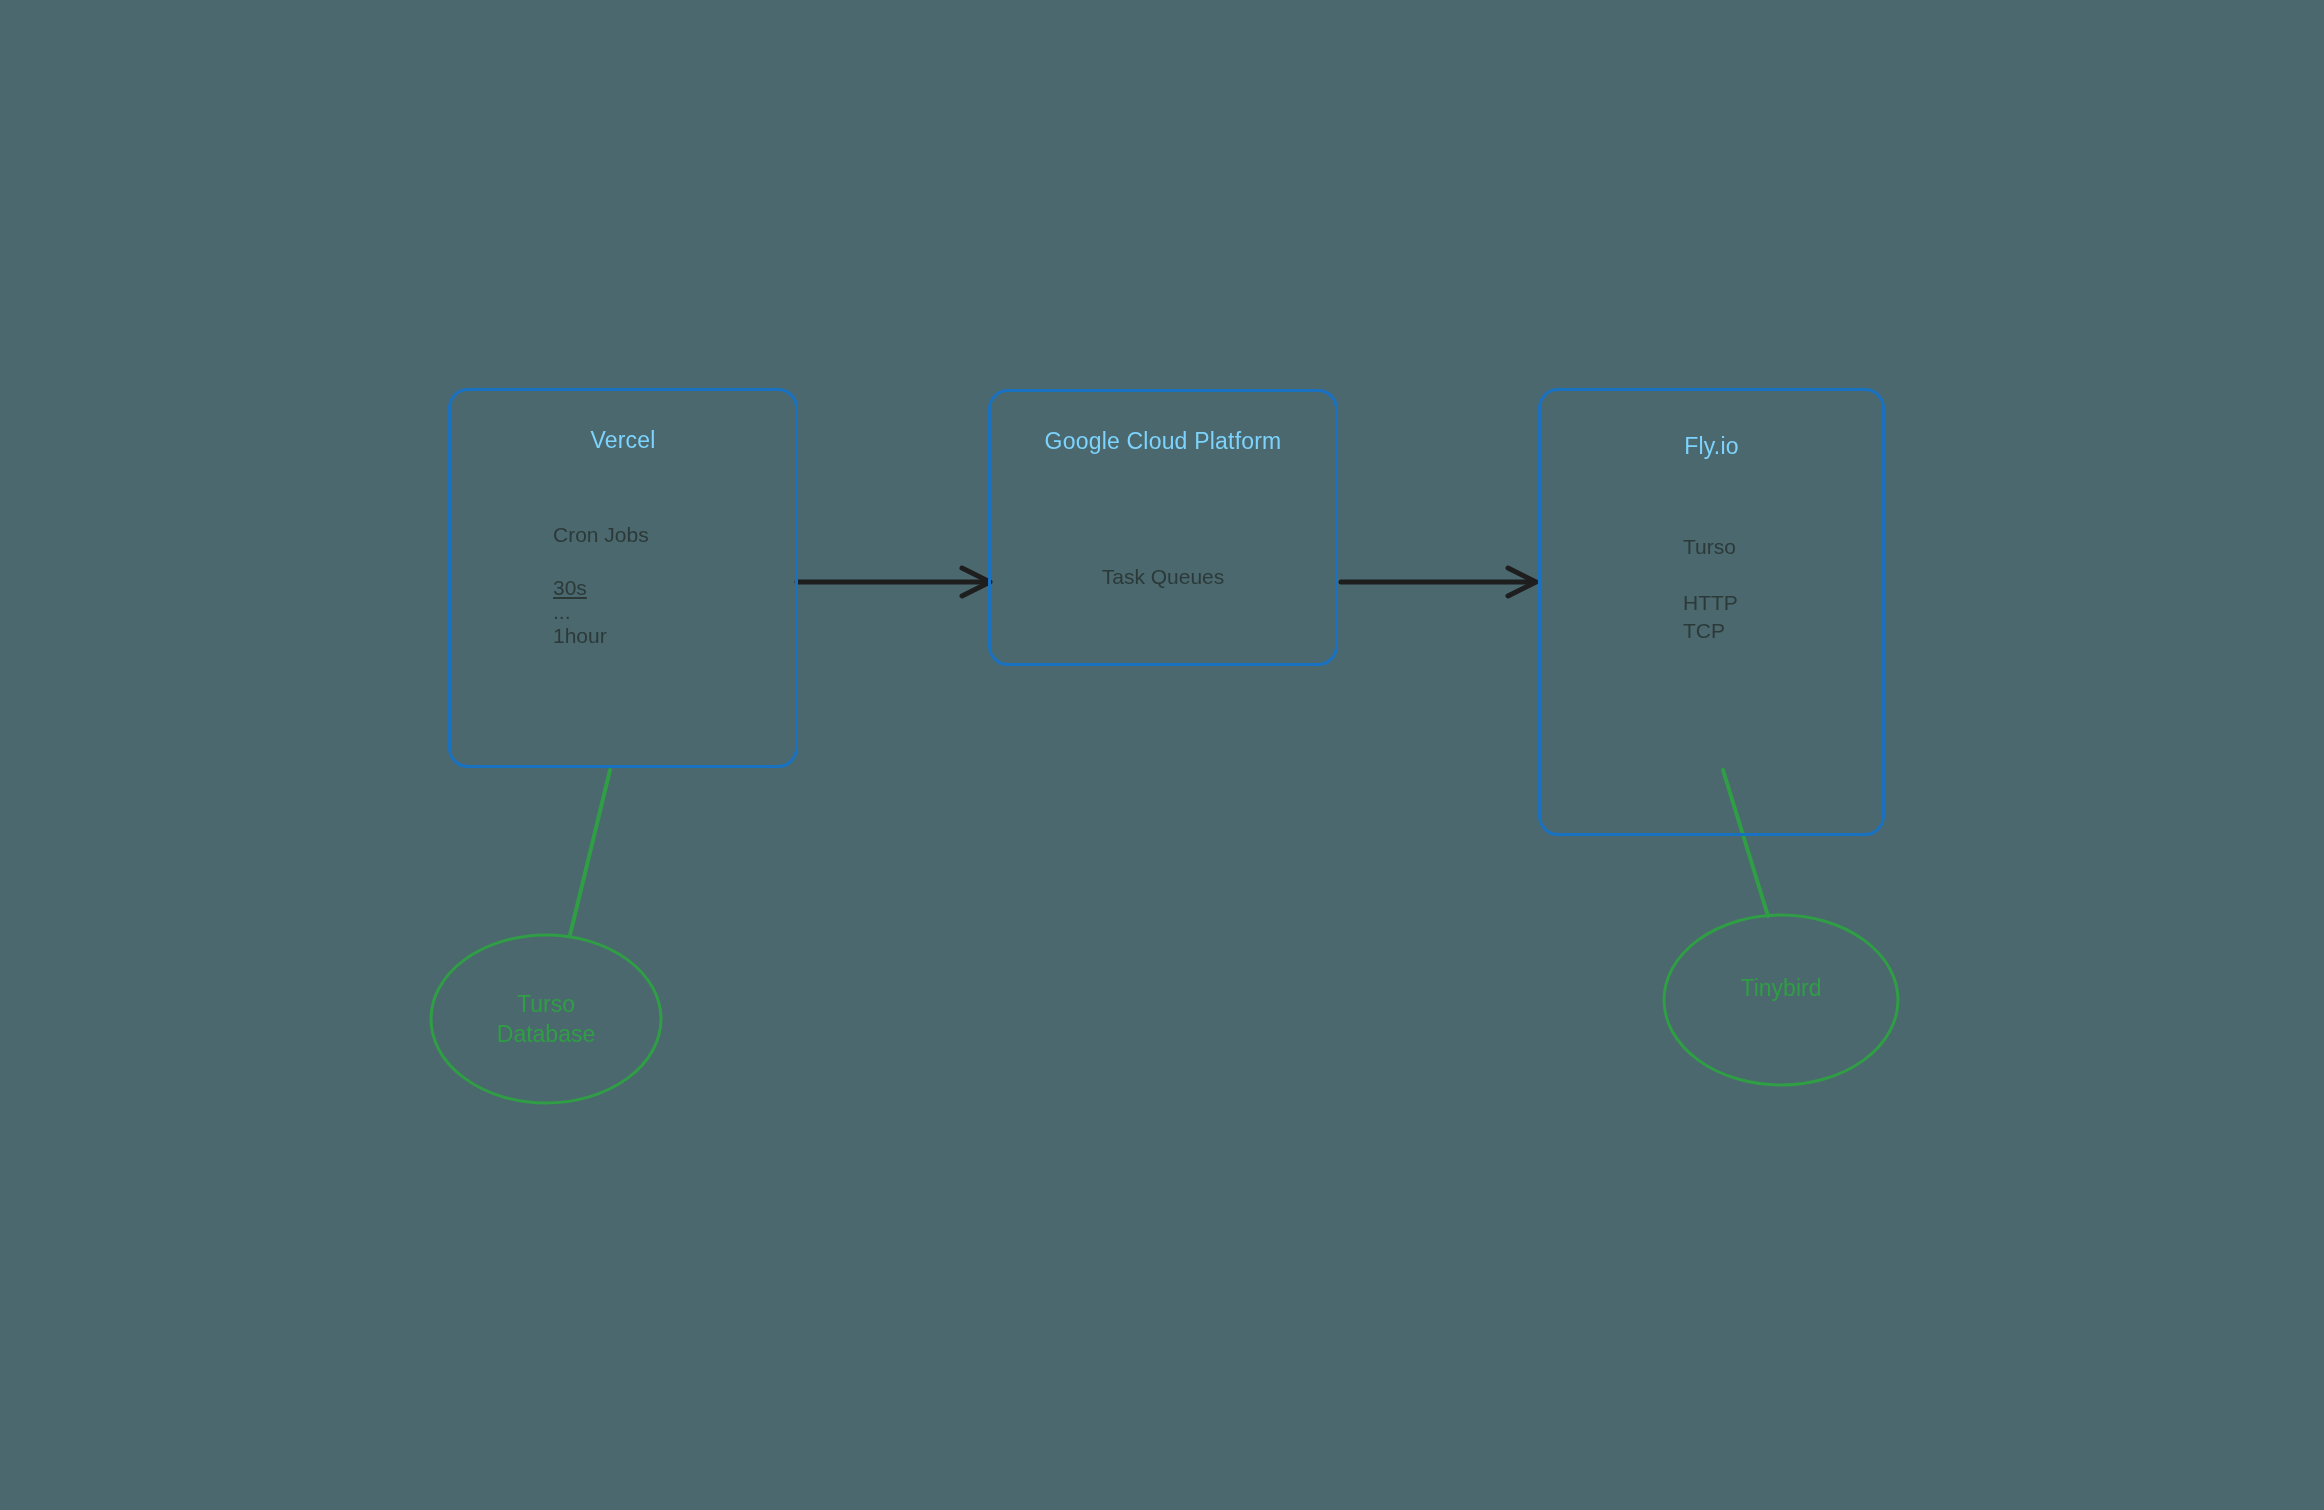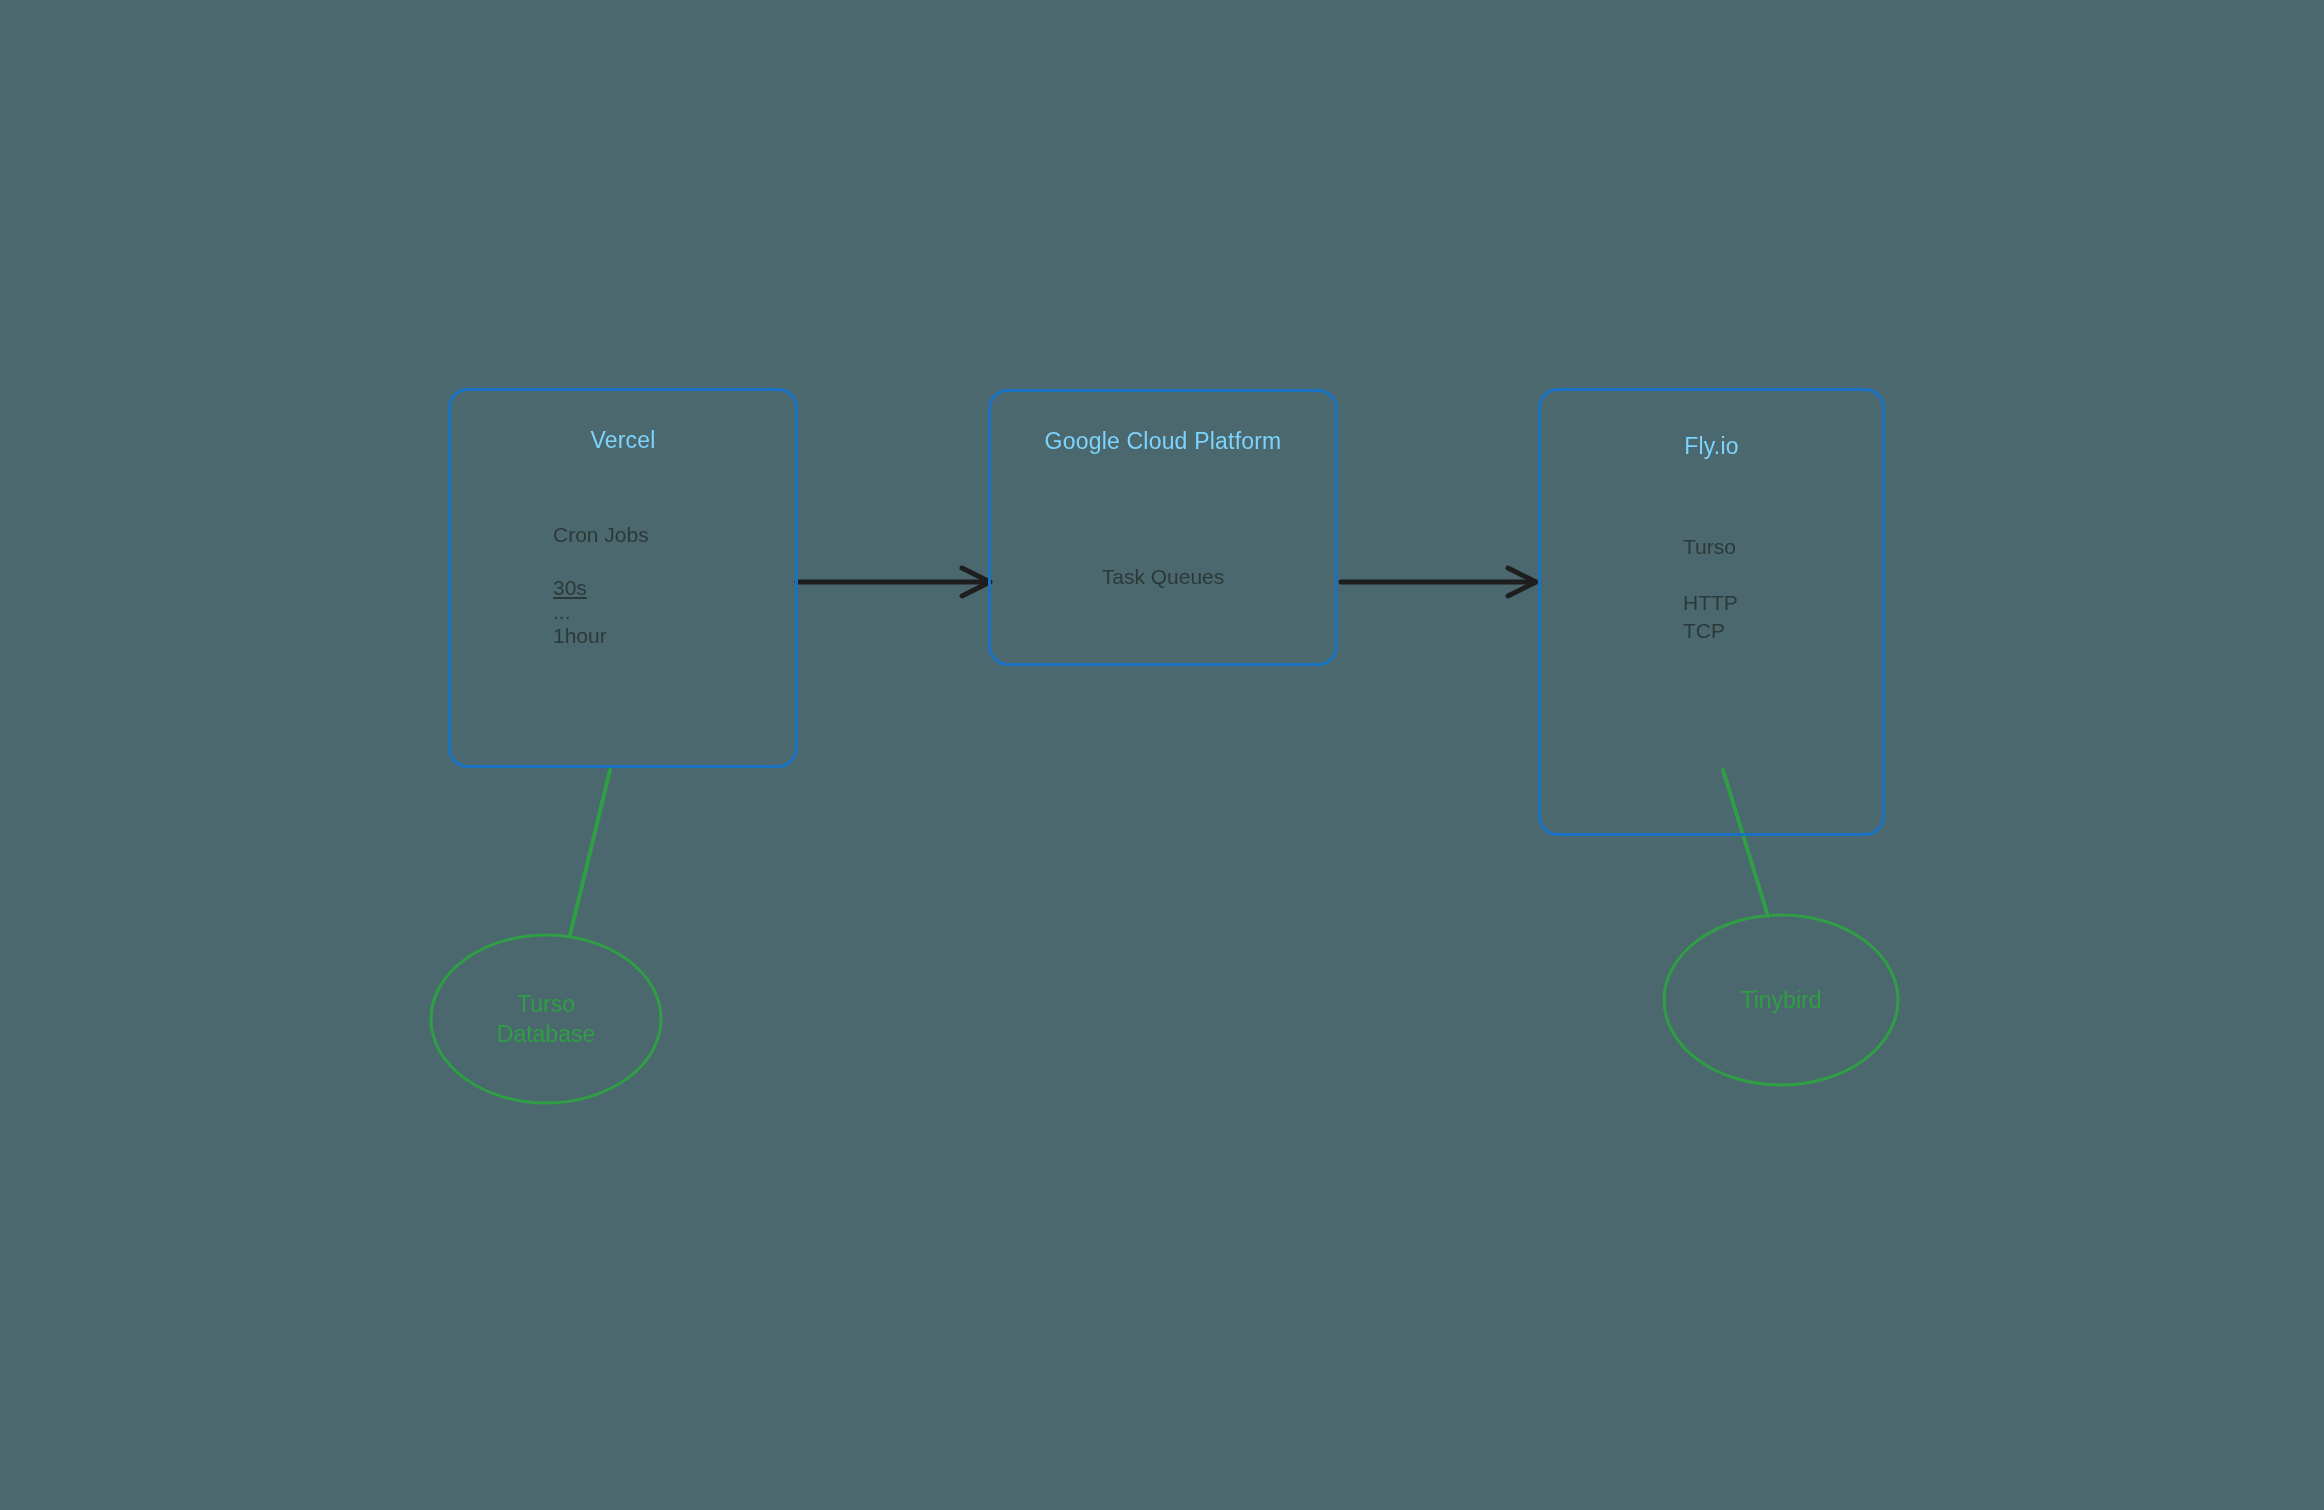--- a/index.html
+++ b/index.html
@@ -117,16 +117,16 @@
       <ellipse cx="117" cy="86" rx="115" ry="84" fill="none" stroke="#2f9e44" stroke-width="3"></ellipse>
     </svg>
     <div class="ellipse-label" style="top:56px;">Turso
 Database</div>
   </div>
 
   <div class="ellipse-wrap" style="left:1662px; top:913px; width:238px; height:174px;">
     <svg width="238" height="174">
       <ellipse cx="119" cy="87" rx="117" ry="85" fill="none" stroke="#2f9e44" stroke-width="3"></ellipse>
     </svg>
-    <div class="ellipse-label" style="top:72px;text-align:center;">Tinybird</div>
+    <div class="ellipse-label" style="top:60px;text-align:center;">Tinybird</div>
   </div>
 
 </div>
 
 </body></html>

